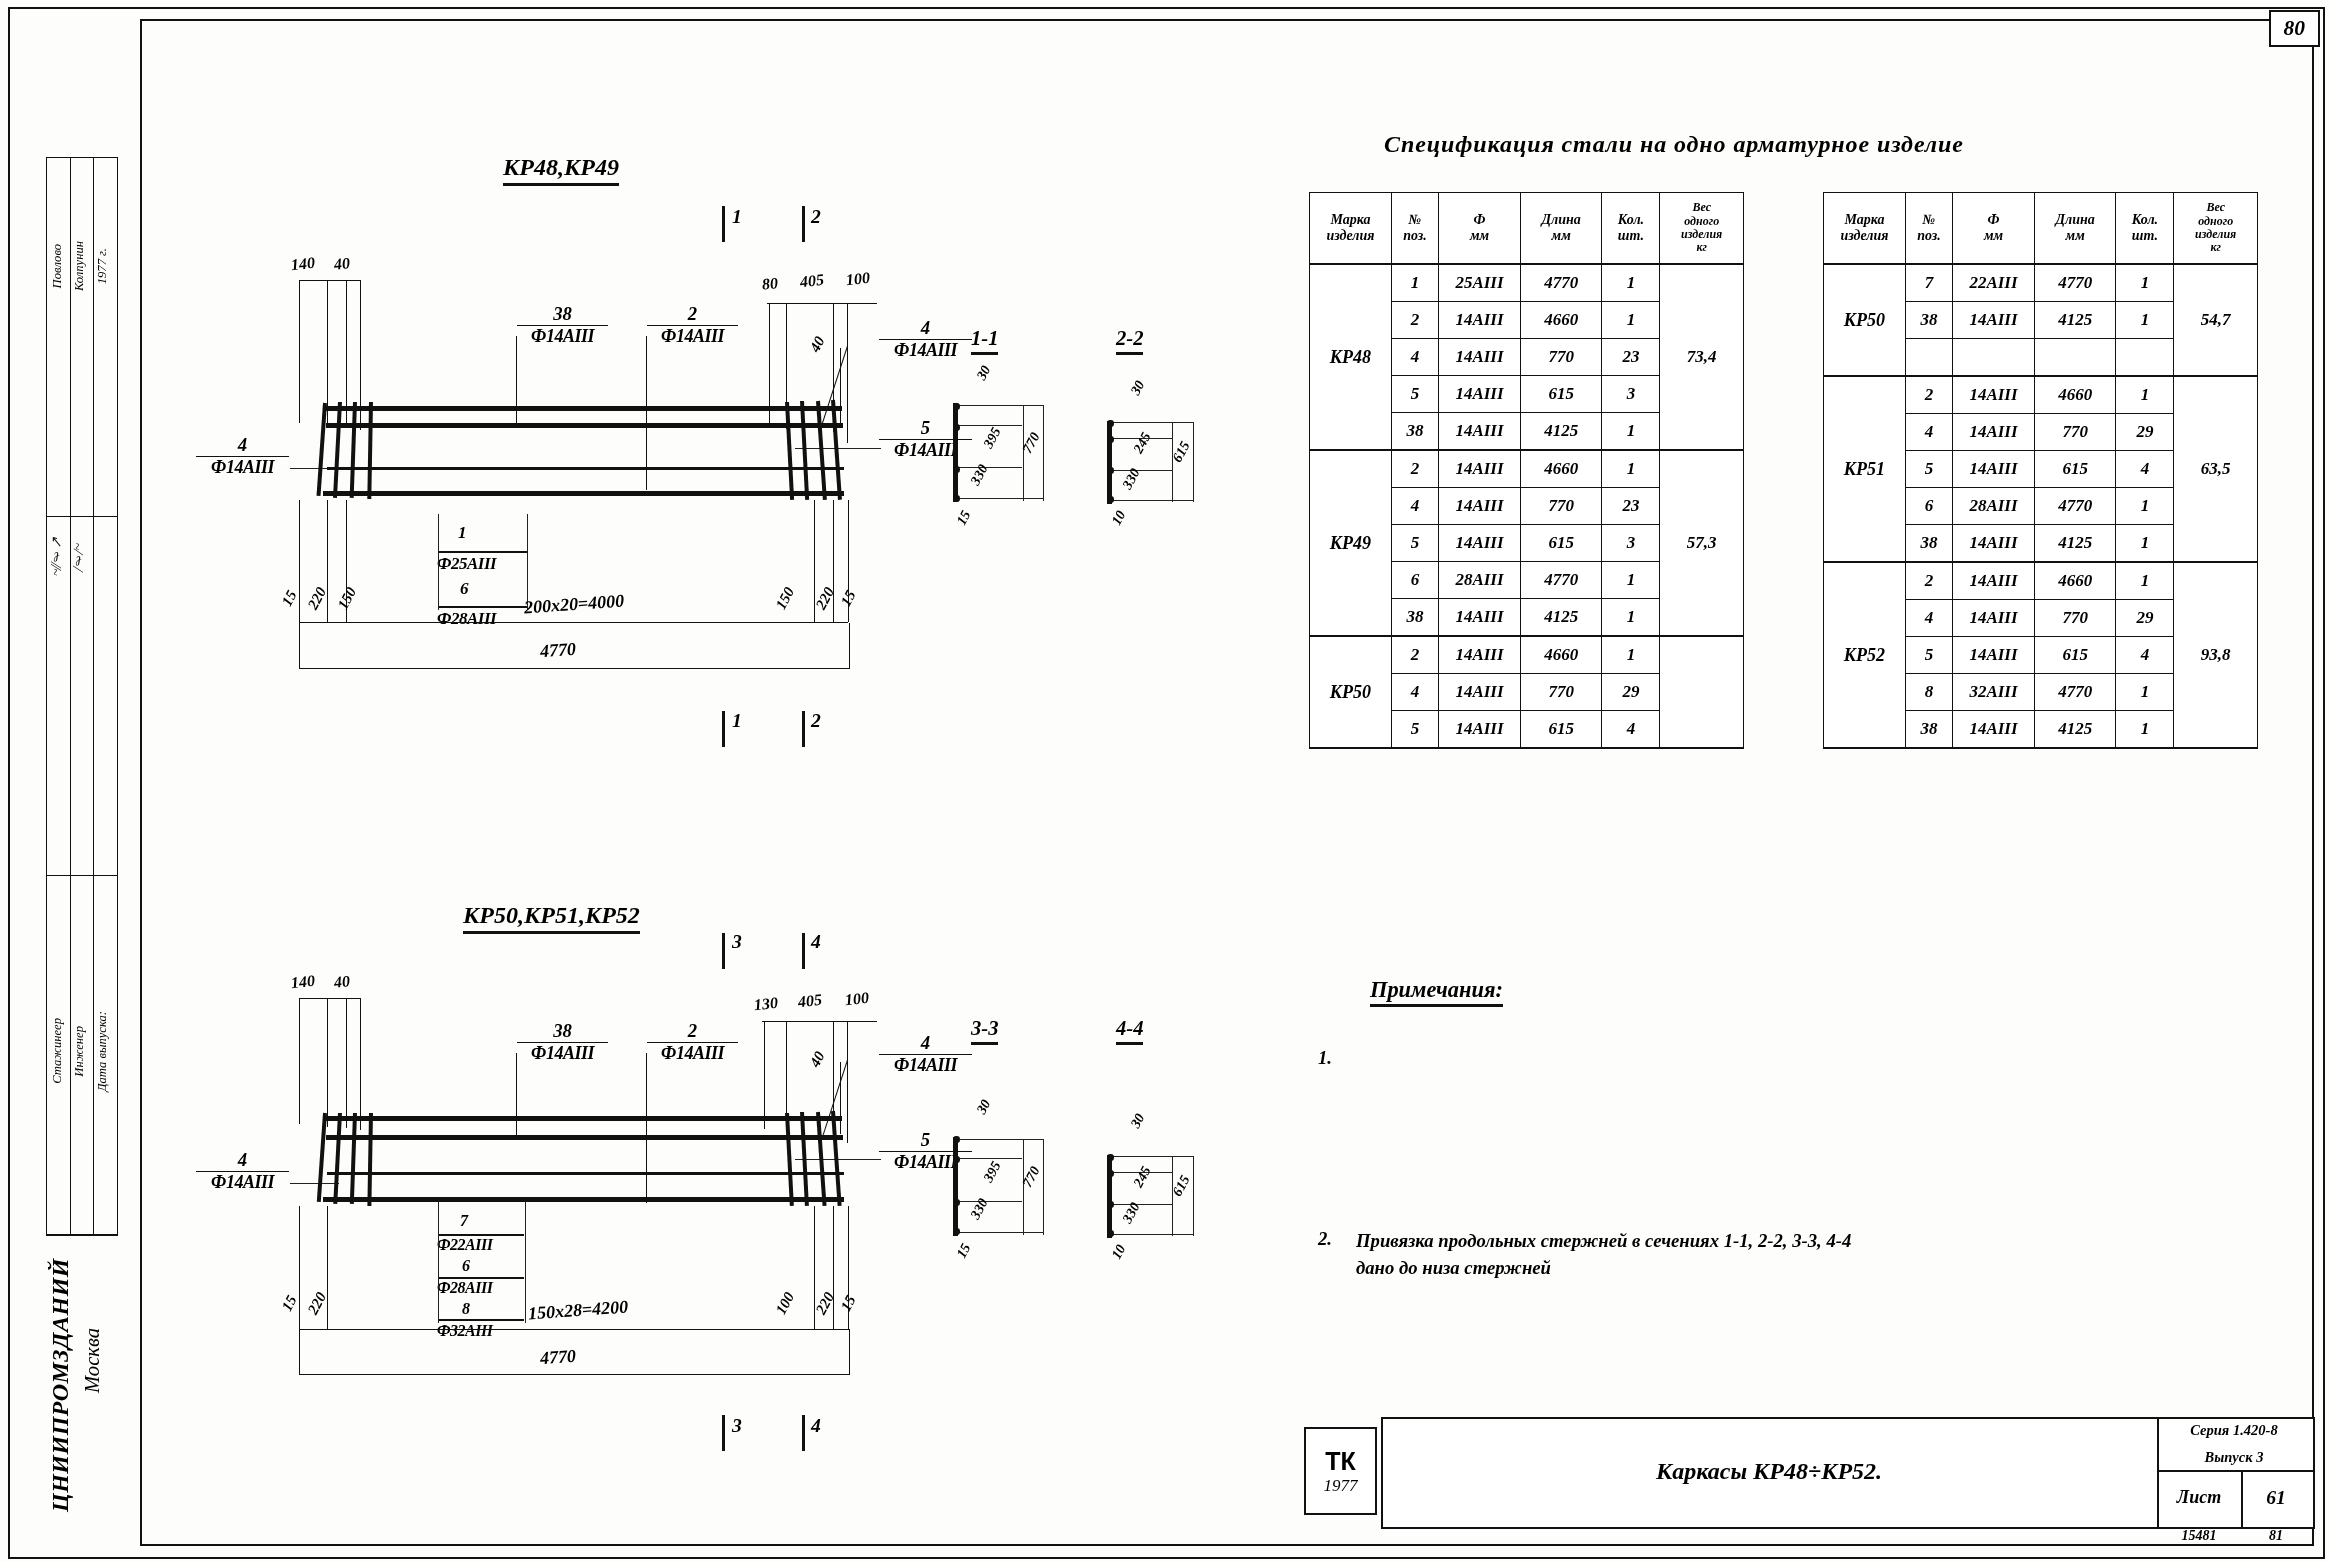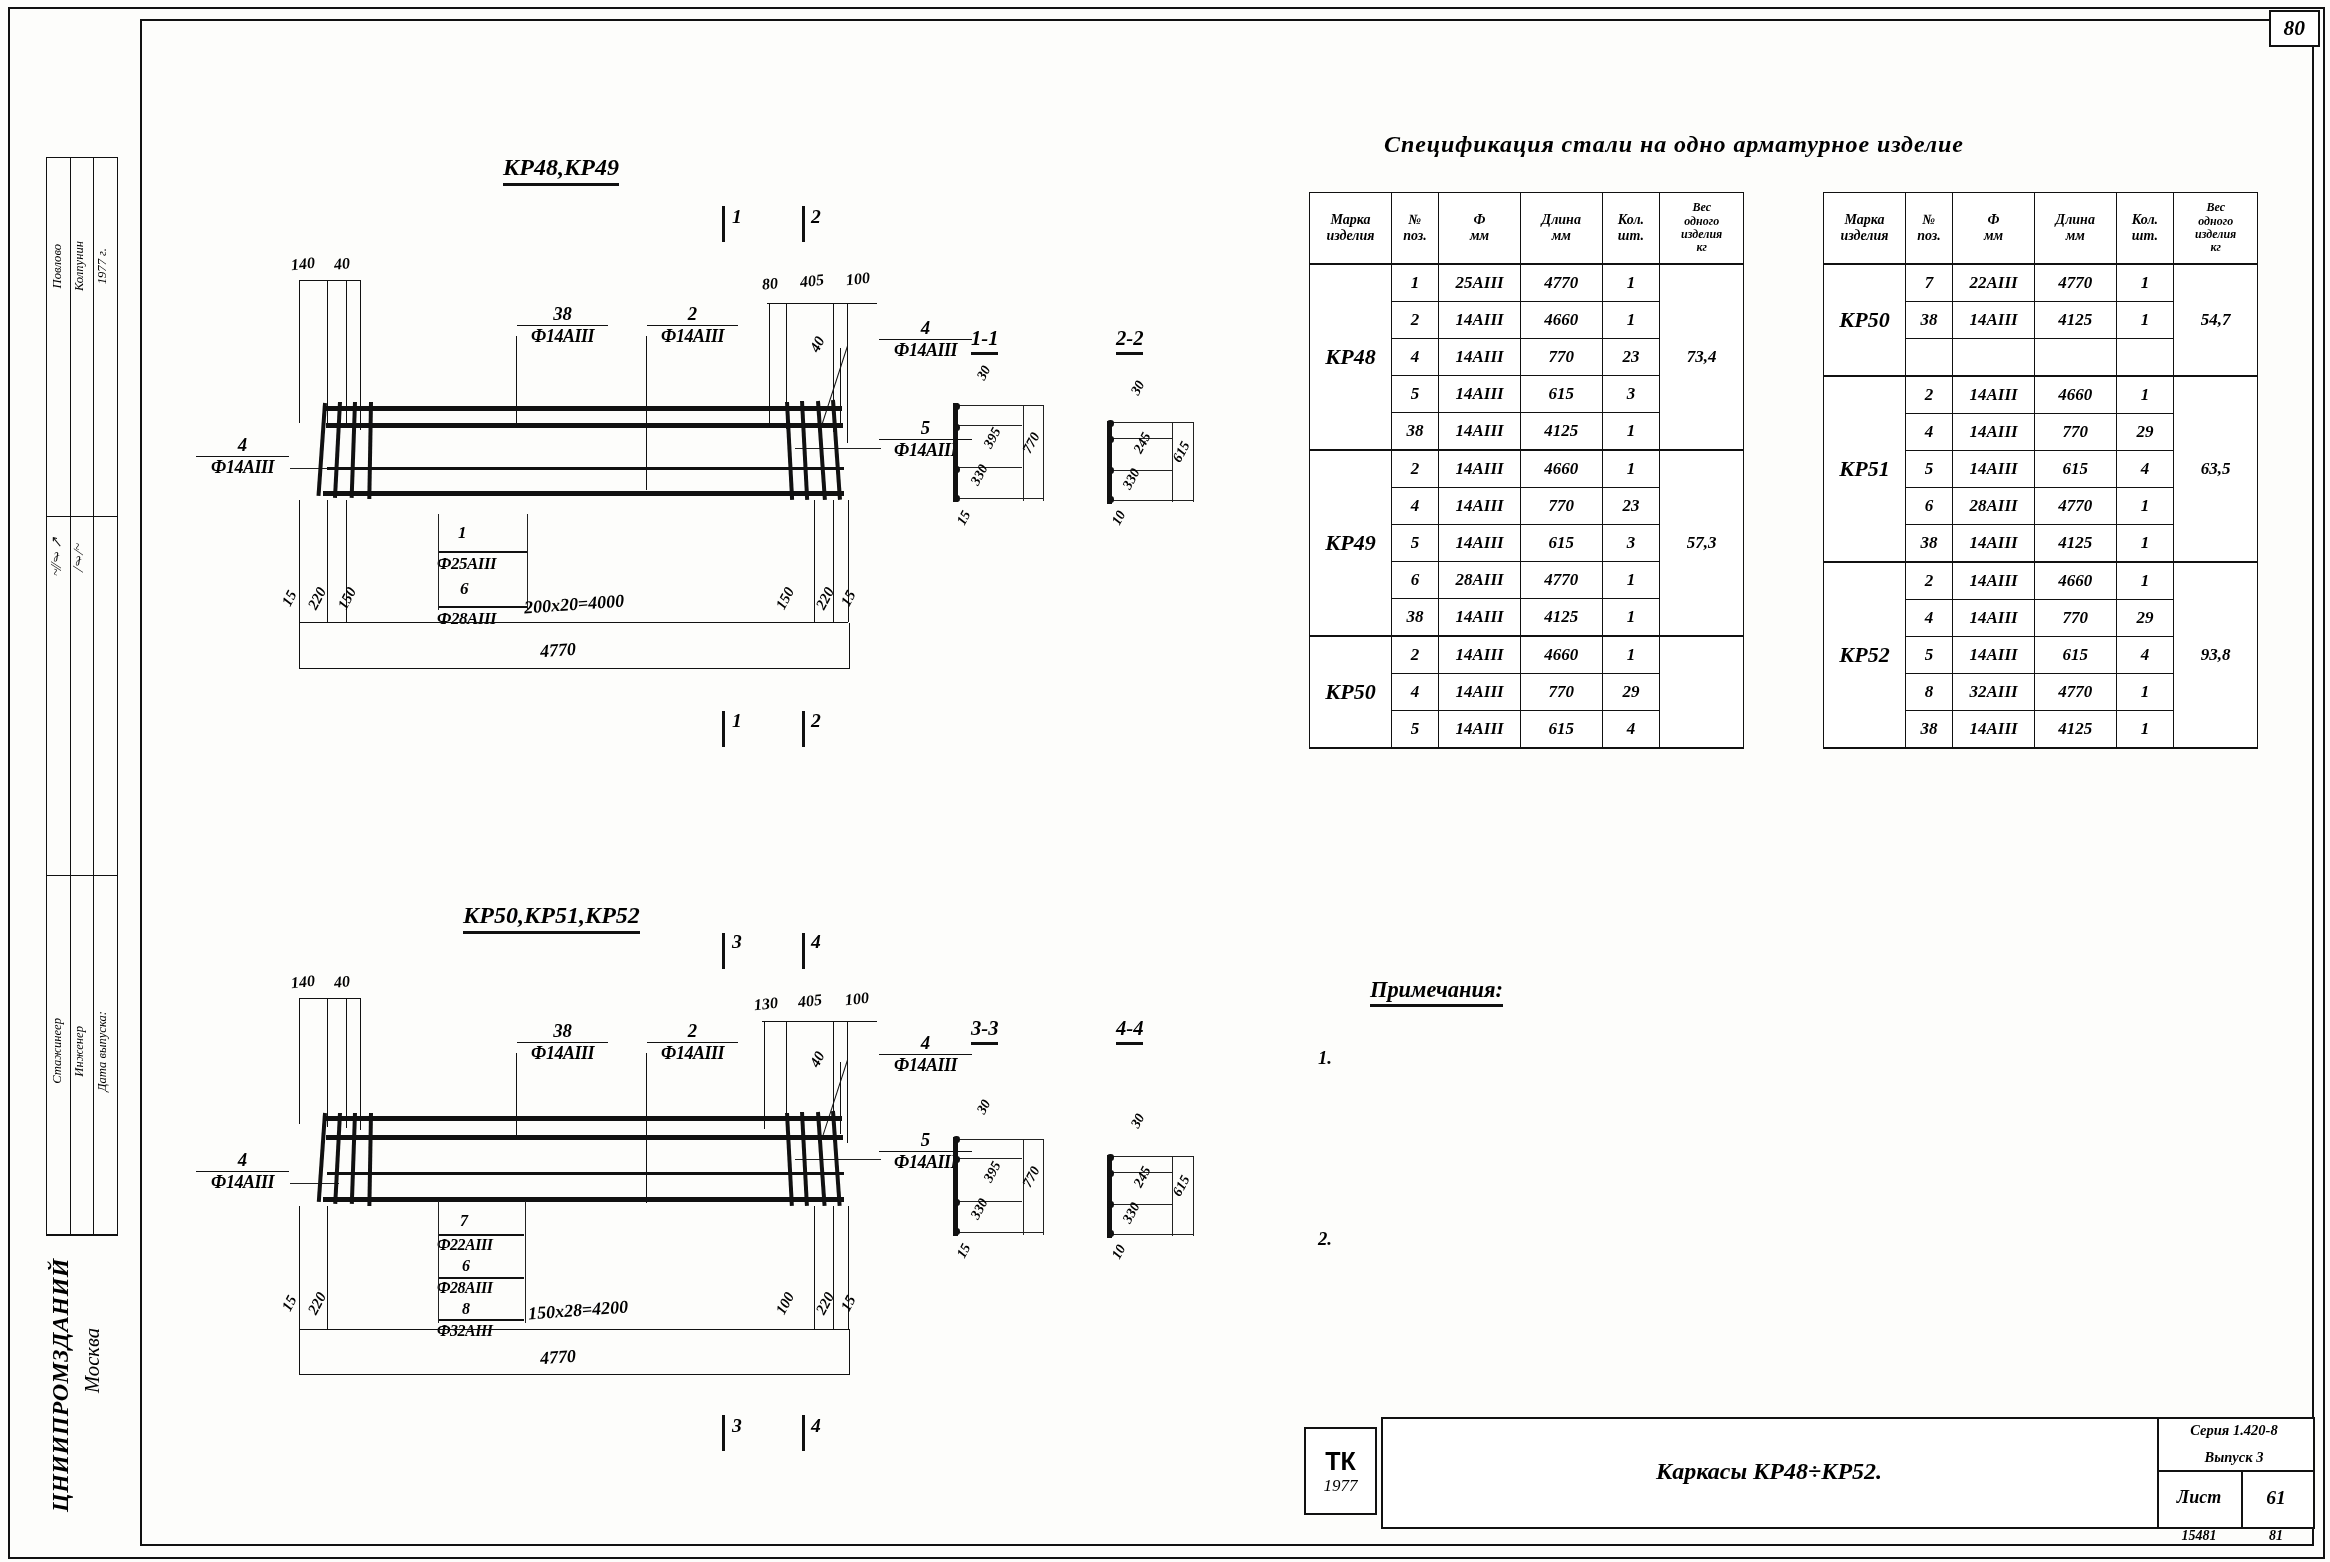--- a/index.html
+++ b/index.html
@@ -84,21 +84,21 @@
     font-family:"Liberation Serif",serif;font-style:italic;
   }
   table.spec td,table.spec th{
     border:1.4px solid #111;text-align:center;vertical-align:middle;
     font-size:17px;font-weight:700;padding:0;
   }
   table.spec thead th{
     font-size:14px;line-height:1.12;font-weight:700;border-bottom:2.8px solid #111;
     height:70px;
   }
-  table.spec td.mark{font-size:22px;margin-top:48px;}
+  table.spec td.mark{font-size:18px;margin-top:48px;}
   table.spec tr.grp-end td{border-bottom:2.3px solid #111;}
   table.spec .hdr-small{font-size:12px;}
 
   
   .notes-title{
     position:absolute;font-family:"Liberation Serif",serif;font-style:italic;font-weight:700;
     font-size:22.4px;border-bottom:3.3px solid #111;padding-bottom:1.4px;
   }
   .note-num{position:absolute;font-family:"Liberation Serif",serif;font-style:italic;font-size:18.7px;font-weight:700;}
   .note-body{position:absolute;font-family:"Liberation Serif",serif;font-style:italic;font-size:18.7px;font-weight:700;line-height:1.42;}
@@ -715,20 +715,22 @@
           <td style="height: 36px;">1</td>
         </tr>
       </tbody>
   </table>
 
   <div class="notes-title" style="left:1370px;top:977px;">Примечания:</div>
 
   <div class="note-num" style="left:1318px;top:1047px;">1.</div>
 
   <div class="note-num" style="left:1318px;top:1228px;">2.</div>
+  <div class="note-body" style="left:1356px;top:1228px;white-space:pre-line;width:916px;">Привязка продольных стержней в сечениях 1-1, 2-2, 3-3, 4-4
+дано до низа стержней</div>
 
   <div>
 
     <div class="tk-box" style="left:1304px;top:1427px;width:69px;height:84px;">
       <span class="tk">ТК</span>
       <span class="yr">1977</span>
     </div>
 
     <div class="tb" style="left:1381px;top:1417px;width:776px;height:108px;"></div>
     <div class="tb-cell" style="left:1381px;top:1417px;width:776px;height:108px;font-size:24px;">Каркасы КР48÷КР52.</div>

